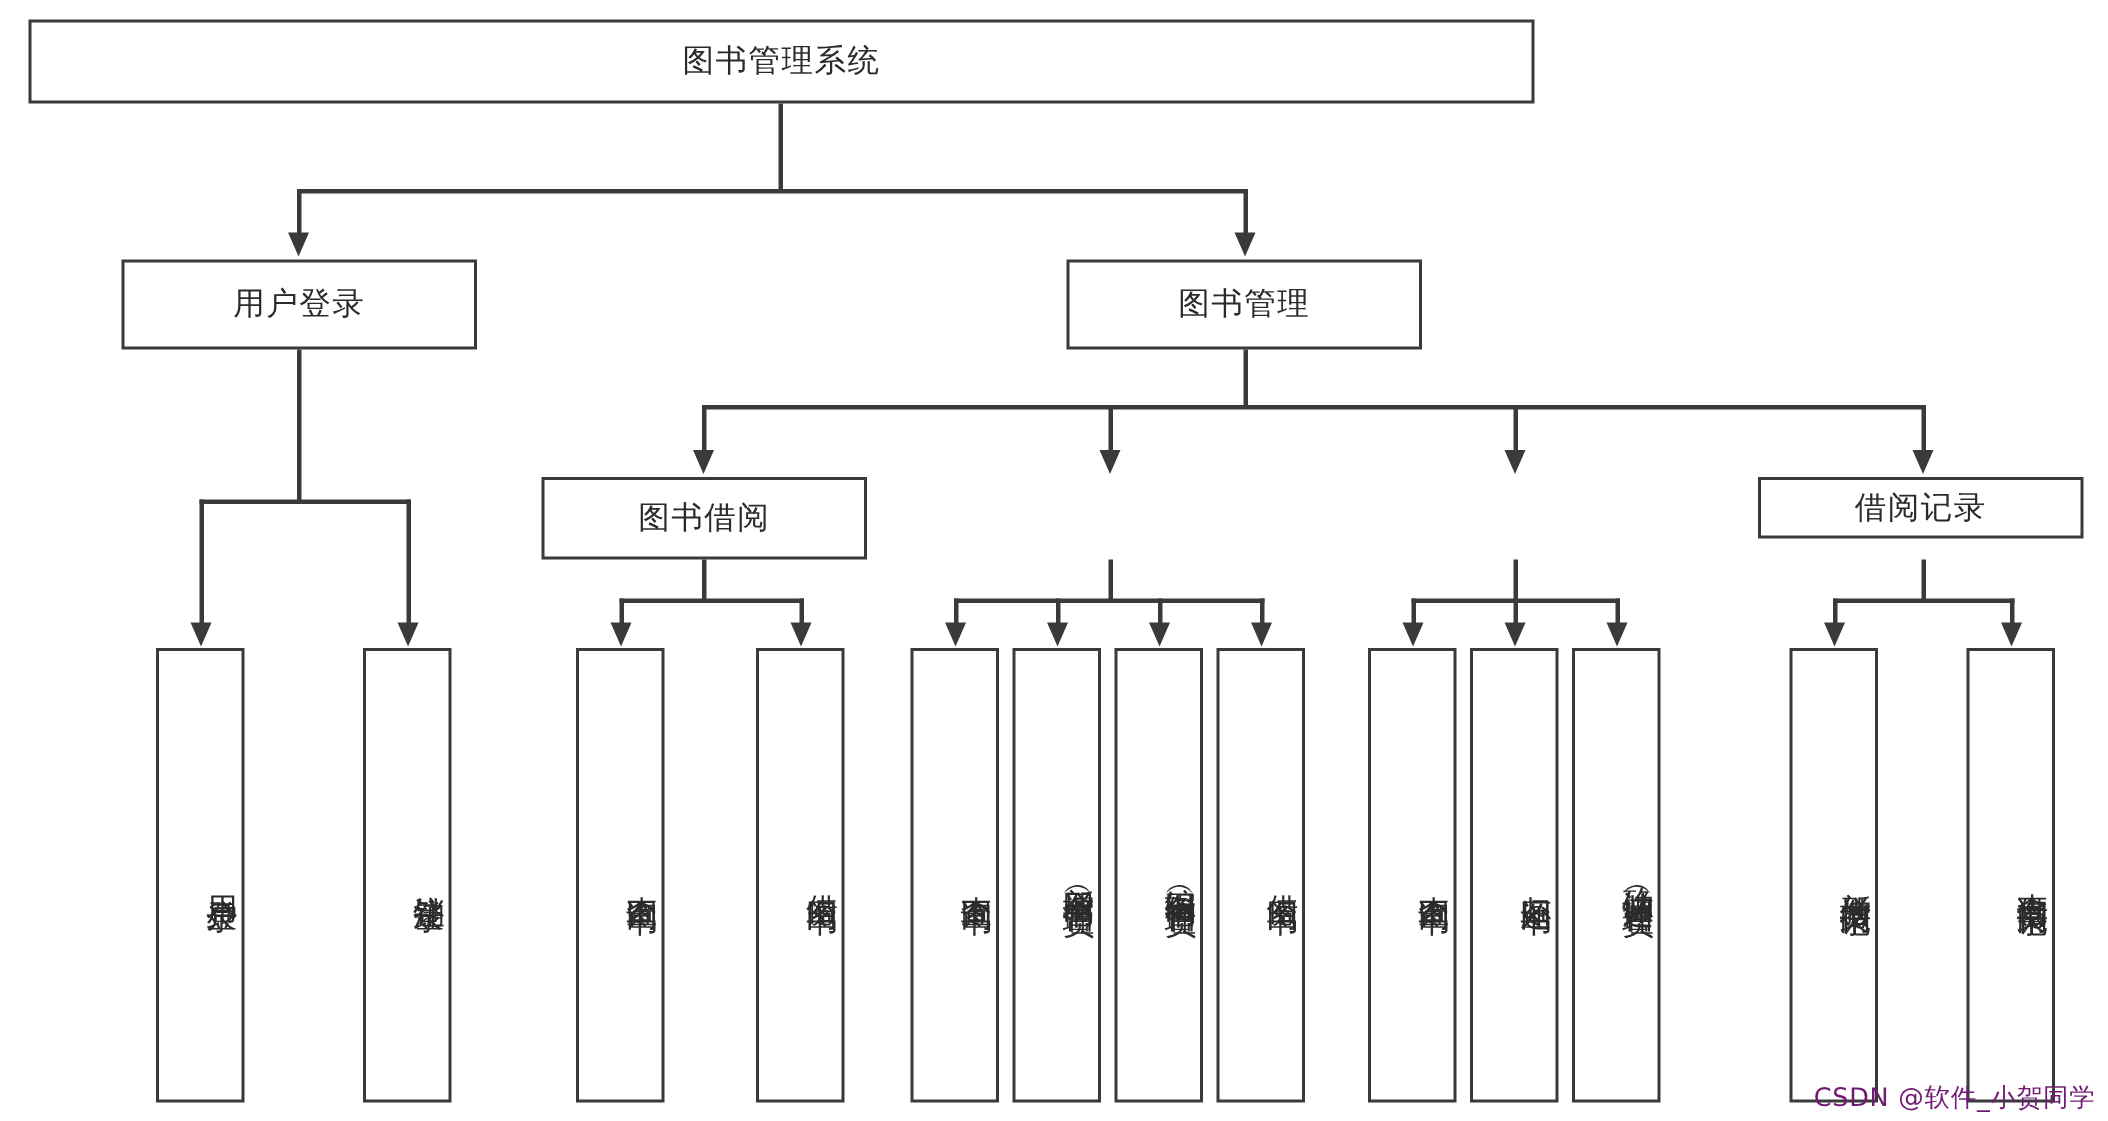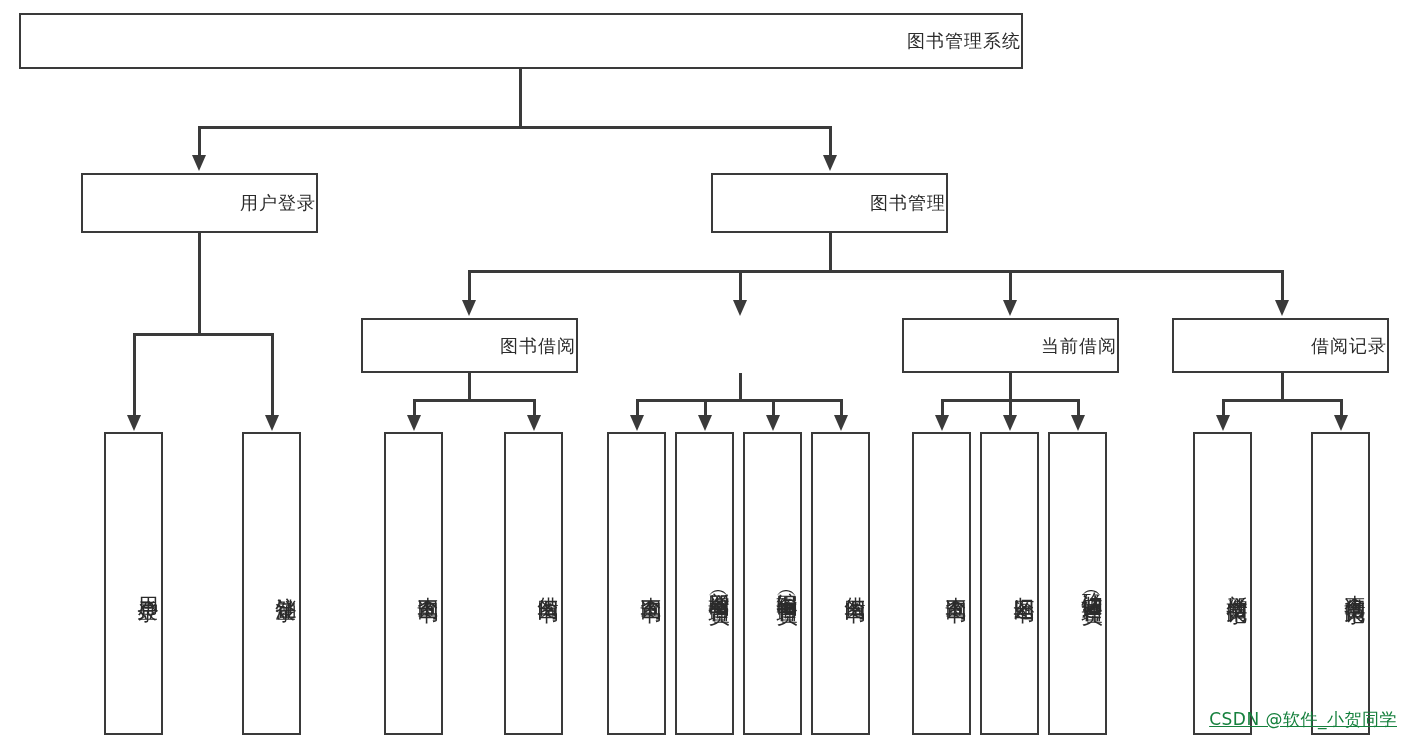--- a/index.html
+++ b/index.html
@@ -21,24 +21,23 @@
     position: absolute;
     box-sizing: border-box;
     border: 2px solid #3a3a3a;
     background: #ffffff;
     display: flex;
     align-items: center;
     justify-content: center;
     color: #2b2b2b;
   }
   .node.horiz {
-    font-size: 18px;
+    font-size: 21px;
     letter-spacing: 1px;
     line-height: 1.2;
-    justify-content: flex-end;
   }
   .node.vert {
     writing-mode: vertical-rl;
     text-orientation: upright;
     font-size: 21px;
     line-height: 1.32;
     letter-spacing: 2px;
     padding: 6px 0;
     align-items: flex-start;
     justify-content: center;
@@ -57,27 +56,26 @@
     position: absolute;
     width: 0;
     height: 0;
     border-left: 7px solid transparent;
     border-right: 7px solid transparent;
     border-top: 16px solid #3a3a3a;
   }
   #watermark {
     position: absolute;
     right: 8px;
-    bottom: 16px;
+    bottom: 4px;
     font-size: 17px;
-    color: #15803d;
+    color: #701a75;
     letter-spacing: 0.5px;
     white-space: nowrap;
     pointer-events: none;
-    text-decoration: underline;
   }
 </style>
 </head>
 <body>
 
 <div id="canvas">
 
   <div class="node horiz" style="left:19px; top:13px; width:1004px; height:56px;">
     <span>图书管理系统</span>
   </div>
@@ -110,24 +108,21 @@
   <div class="edge v" style="left:739px; top:270px; height:33px;"></div>
   <div class="arrow" style="left:733px; top:300px;"></div>
   <div class="edge v" style="left:1009px; top:270px; height:33px;"></div>
   <div class="arrow" style="left:1003px; top:300px;"></div>
   <div class="edge v" style="left:1281px; top:270px; height:33px;"></div>
   <div class="arrow" style="left:1275px; top:300px;"></div>
 
   <div class="node horiz" style="left:361px; top:318px; width:217px; height:55px;">
     <span>图书借阅</span>
   </div>
-  <div class="node horiz" style="left:902px; top:318px; width:217px; height:55px;">
-    <span>当前借阅</span>
-  </div>
-  <div class="node horiz" style="left:1172px; top:318px; width:217px; height:55px;">
+  <div class="node horiz" style="left:1172px; top:318px; width:217px; height:41px;">
     <span>借阅记录</span>
   </div>
 
   <div class="edge v" style="left:468px; top:373px; height:28px;"></div>
   <div class="edge h" style="left:413px; top:399px; width:123px;"></div>
   <div class="edge v" style="left:413px; top:399px; height:19px;"></div>
   <div class="arrow" style="left:407px; top:415px;"></div>
   <div class="edge v" style="left:533px; top:399px; height:19px;"></div>
   <div class="arrow" style="left:527px; top:415px;"></div>
 

